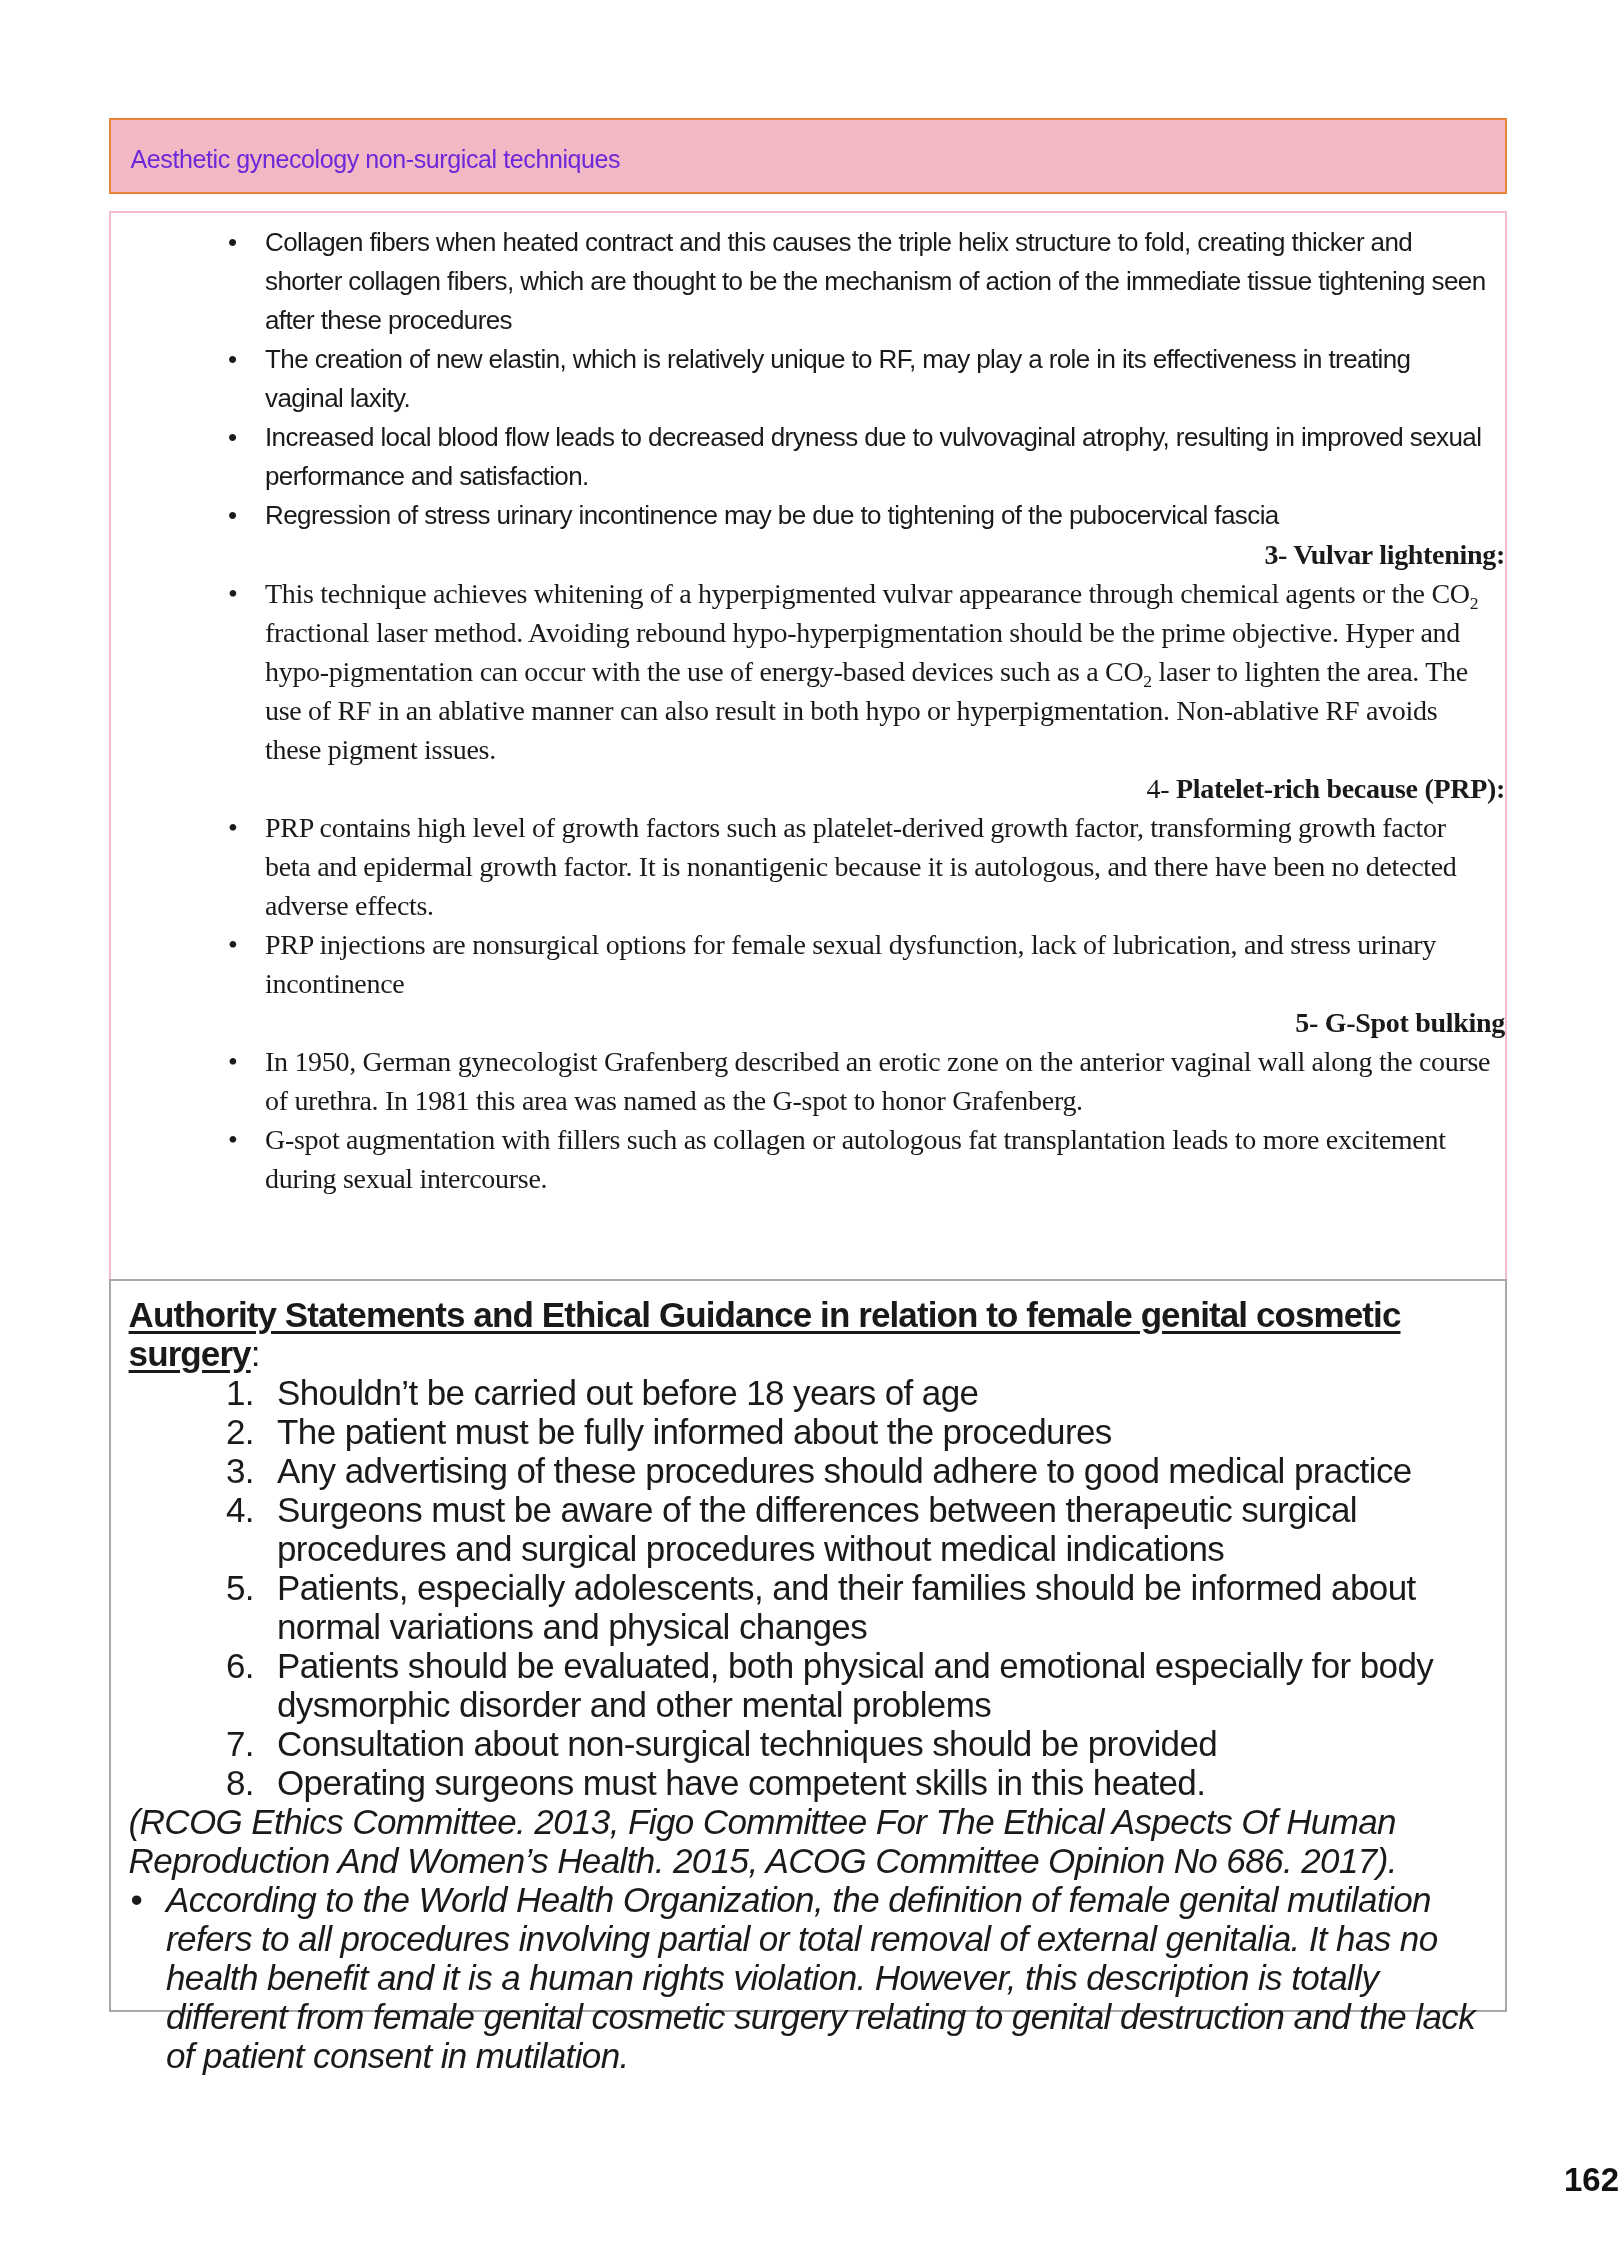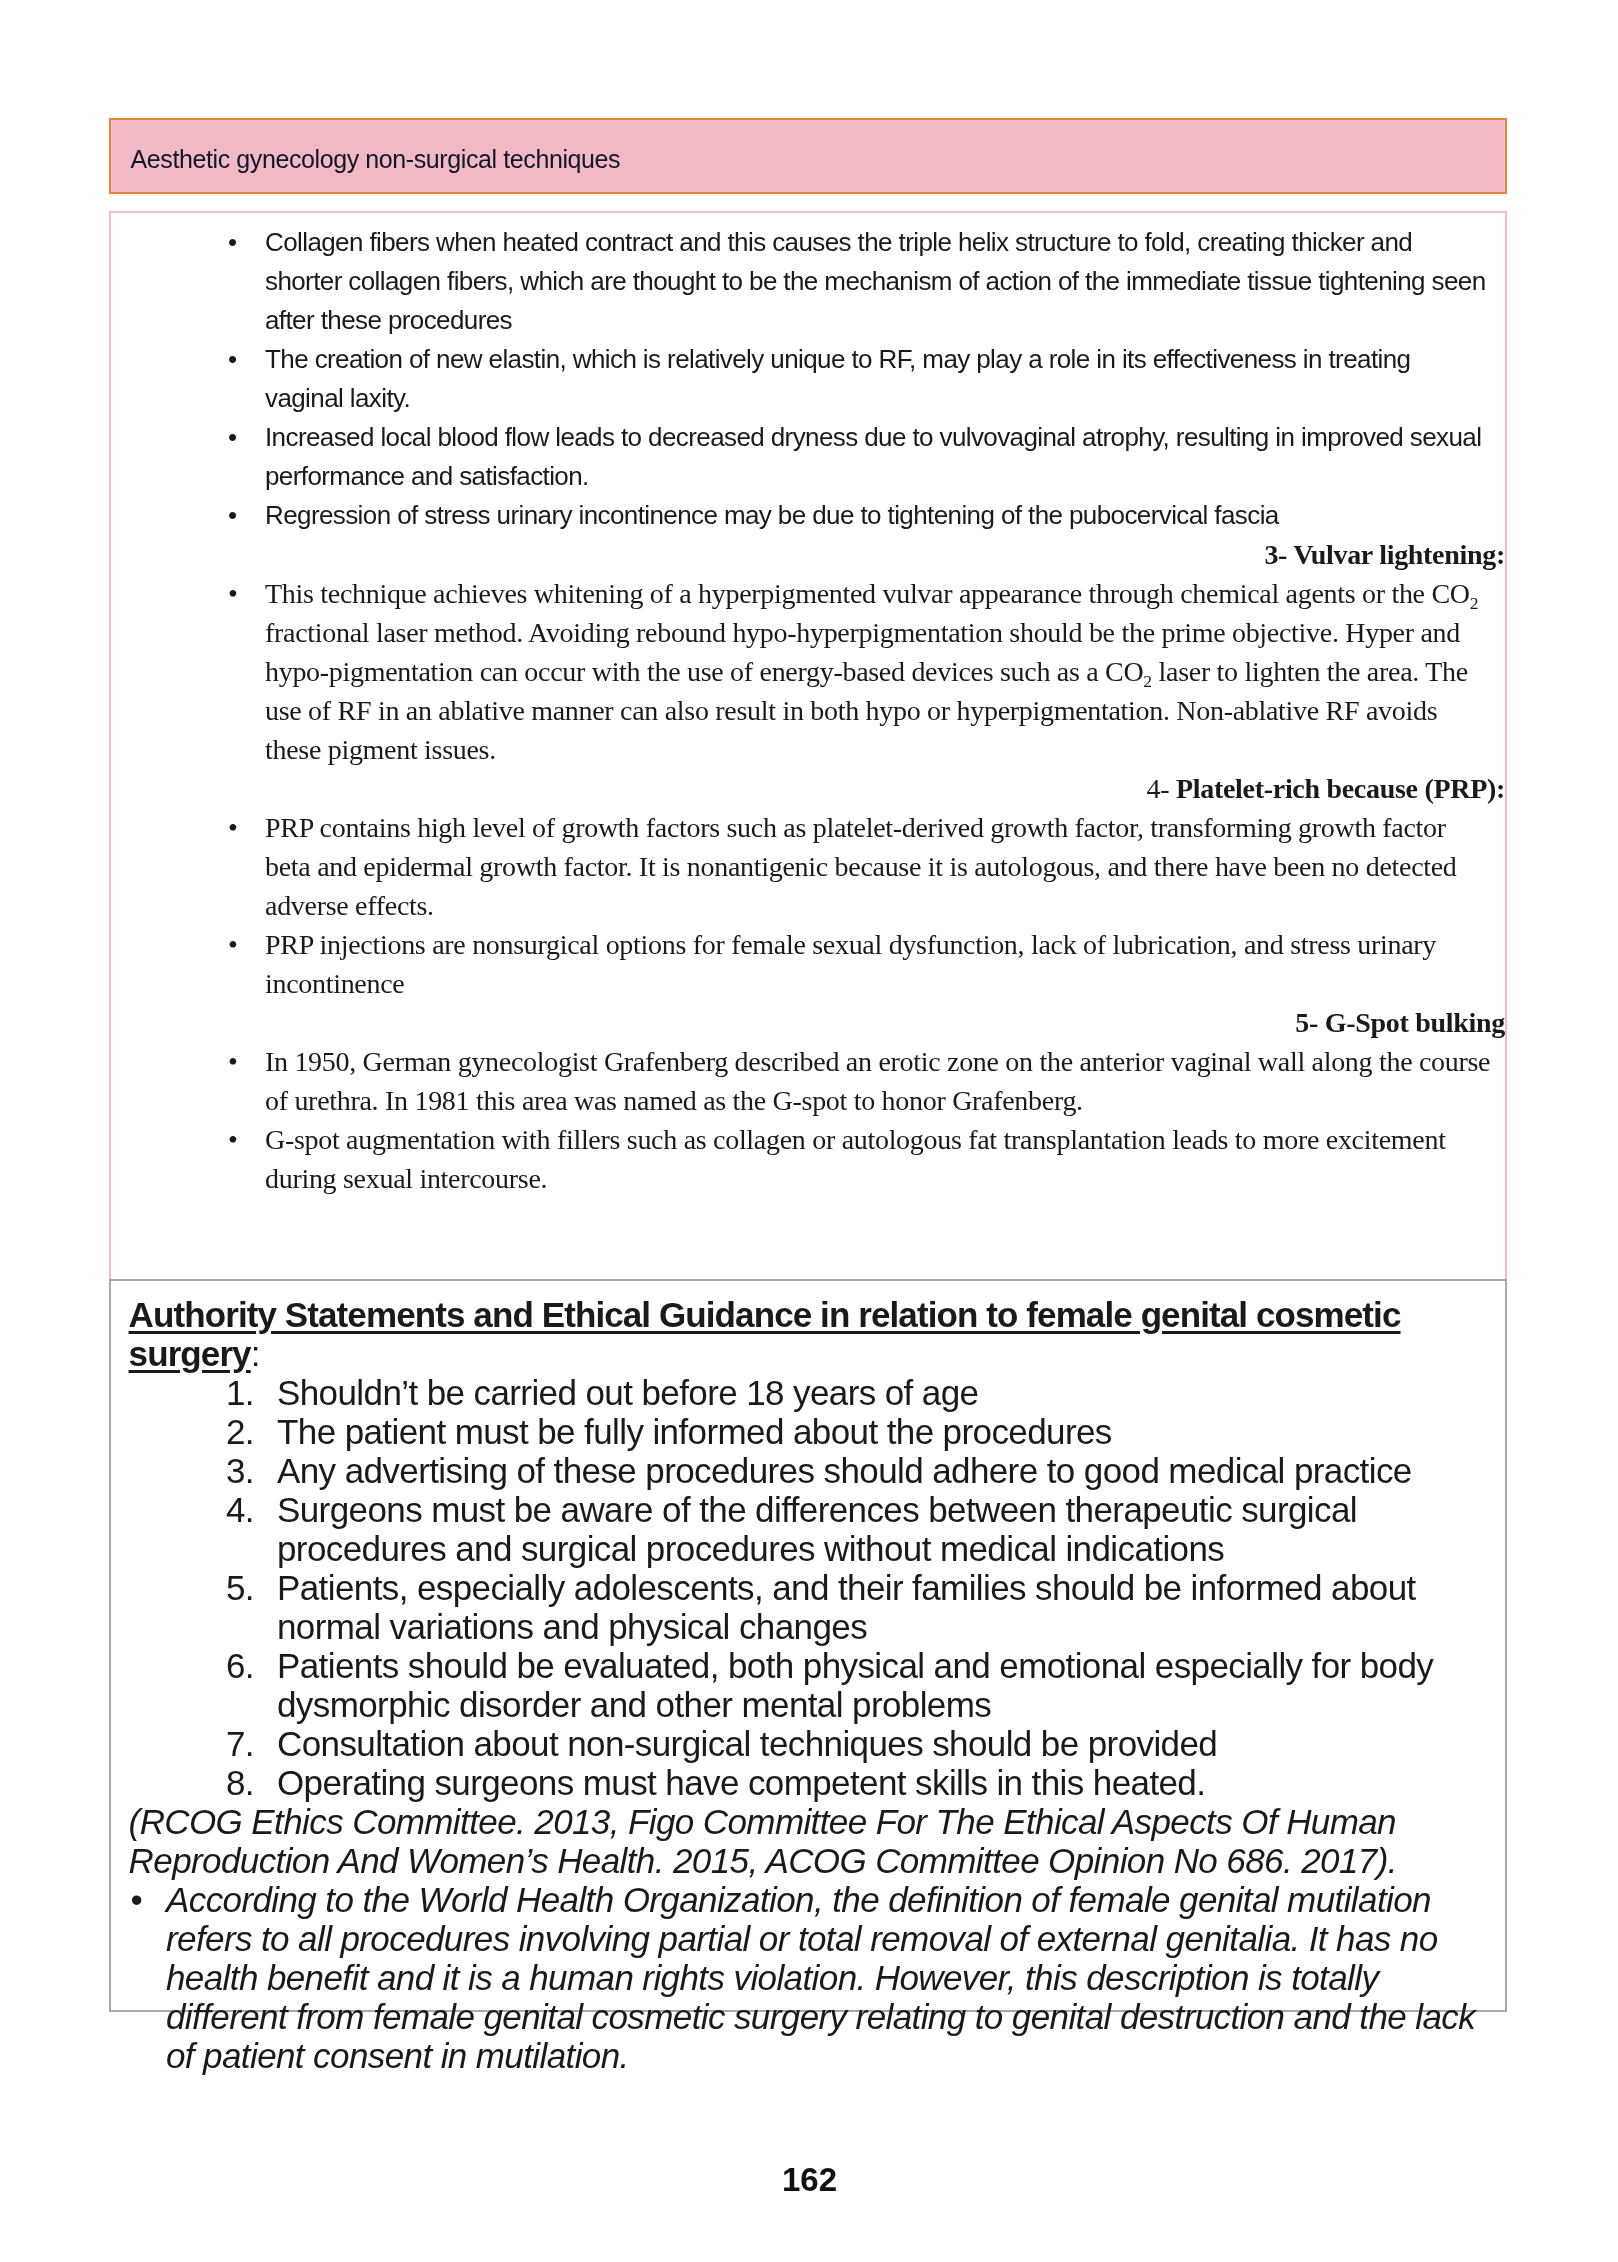--- a/index.html
+++ b/index.html
@@ -3,21 +3,21 @@
 <meta charset="utf-8">
 <style>
   html, body { margin: 0; padding: 0; background: #ffffff; }
   body { width: 1619px; height: 2263px; position: relative; overflow: hidden; }
   .header-box {
     position: absolute; left: 109px; top: 118px; width: 1394px; height: 72px;
     background: #f2b9c4; border: 2.9px solid #e8833a;
   }
   .header-title {
     position: absolute; left: 19.5px; top: 25px;
-    font-family: "Liberation Sans", sans-serif; font-size: 25px; color: #0f172a;
+    font-family: "Liberation Sans", sans-serif; font-size: 25px; color: #6d28d9;
     letter-spacing: -0.4px;
   }
   .content-box {
     position: absolute; left: 109px; top: 211px; width: 1394px; height: 1068px;
     border: 2px solid #f0bcc7; border-bottom: none; background: #fff;
   }
   .ethics-box {
     position: absolute; left: 109px; top: 1279px; width: 1394px; height: 729px;
     border: 2.9px solid #a8a8a8; background: #fff;
   }
@@ -30,21 +30,21 @@
   .sec-heading .num { font-weight: normal; }
   .num-list { list-style: none; margin: 0; padding: 0; }
   .num-list li { position: relative; padding-left: 166px; line-height: 39px; padding-right: 19.5px; }
   .num-list li .n { position: absolute; left: 115px; top: 0; }
   .ethics-title { padding-left: 17.6px; line-height: 39px; margin-top: 13.7px; }
   .ethics-title u { text-decoration: underline; text-underline-offset: 3.9px; font-weight: bold; letter-spacing: -0.9px; }
   .citation { font-style: italic; padding-left: 17.6px; line-height: 39px; padding-right: 20px; }
   .who { position: relative; font-style: italic; padding-left: 55px; line-height: 39px; padding-right: 19.5px; }
   .who .dot { position: absolute; left: 19.5px; font-style: normal; }
   .page-number {
-    position: absolute; left: 0; width: 1619px; top: 2161px; text-align: center;
+    position: absolute; left: 0; width: 1619px; top: 2161px; text-align: right;
     font-family: "Liberation Sans", sans-serif; font-weight: bold; font-size: 33px; color: #111;
   }
   sub { font-size: 17.6px; vertical-align: -5.9px; line-height: 0; }
 </style>
 </head>
 <body>
 
 <div class="header-box">
   <div class="header-title">Aesthetic gynecology non-surgical techniques</div>
 </div>

